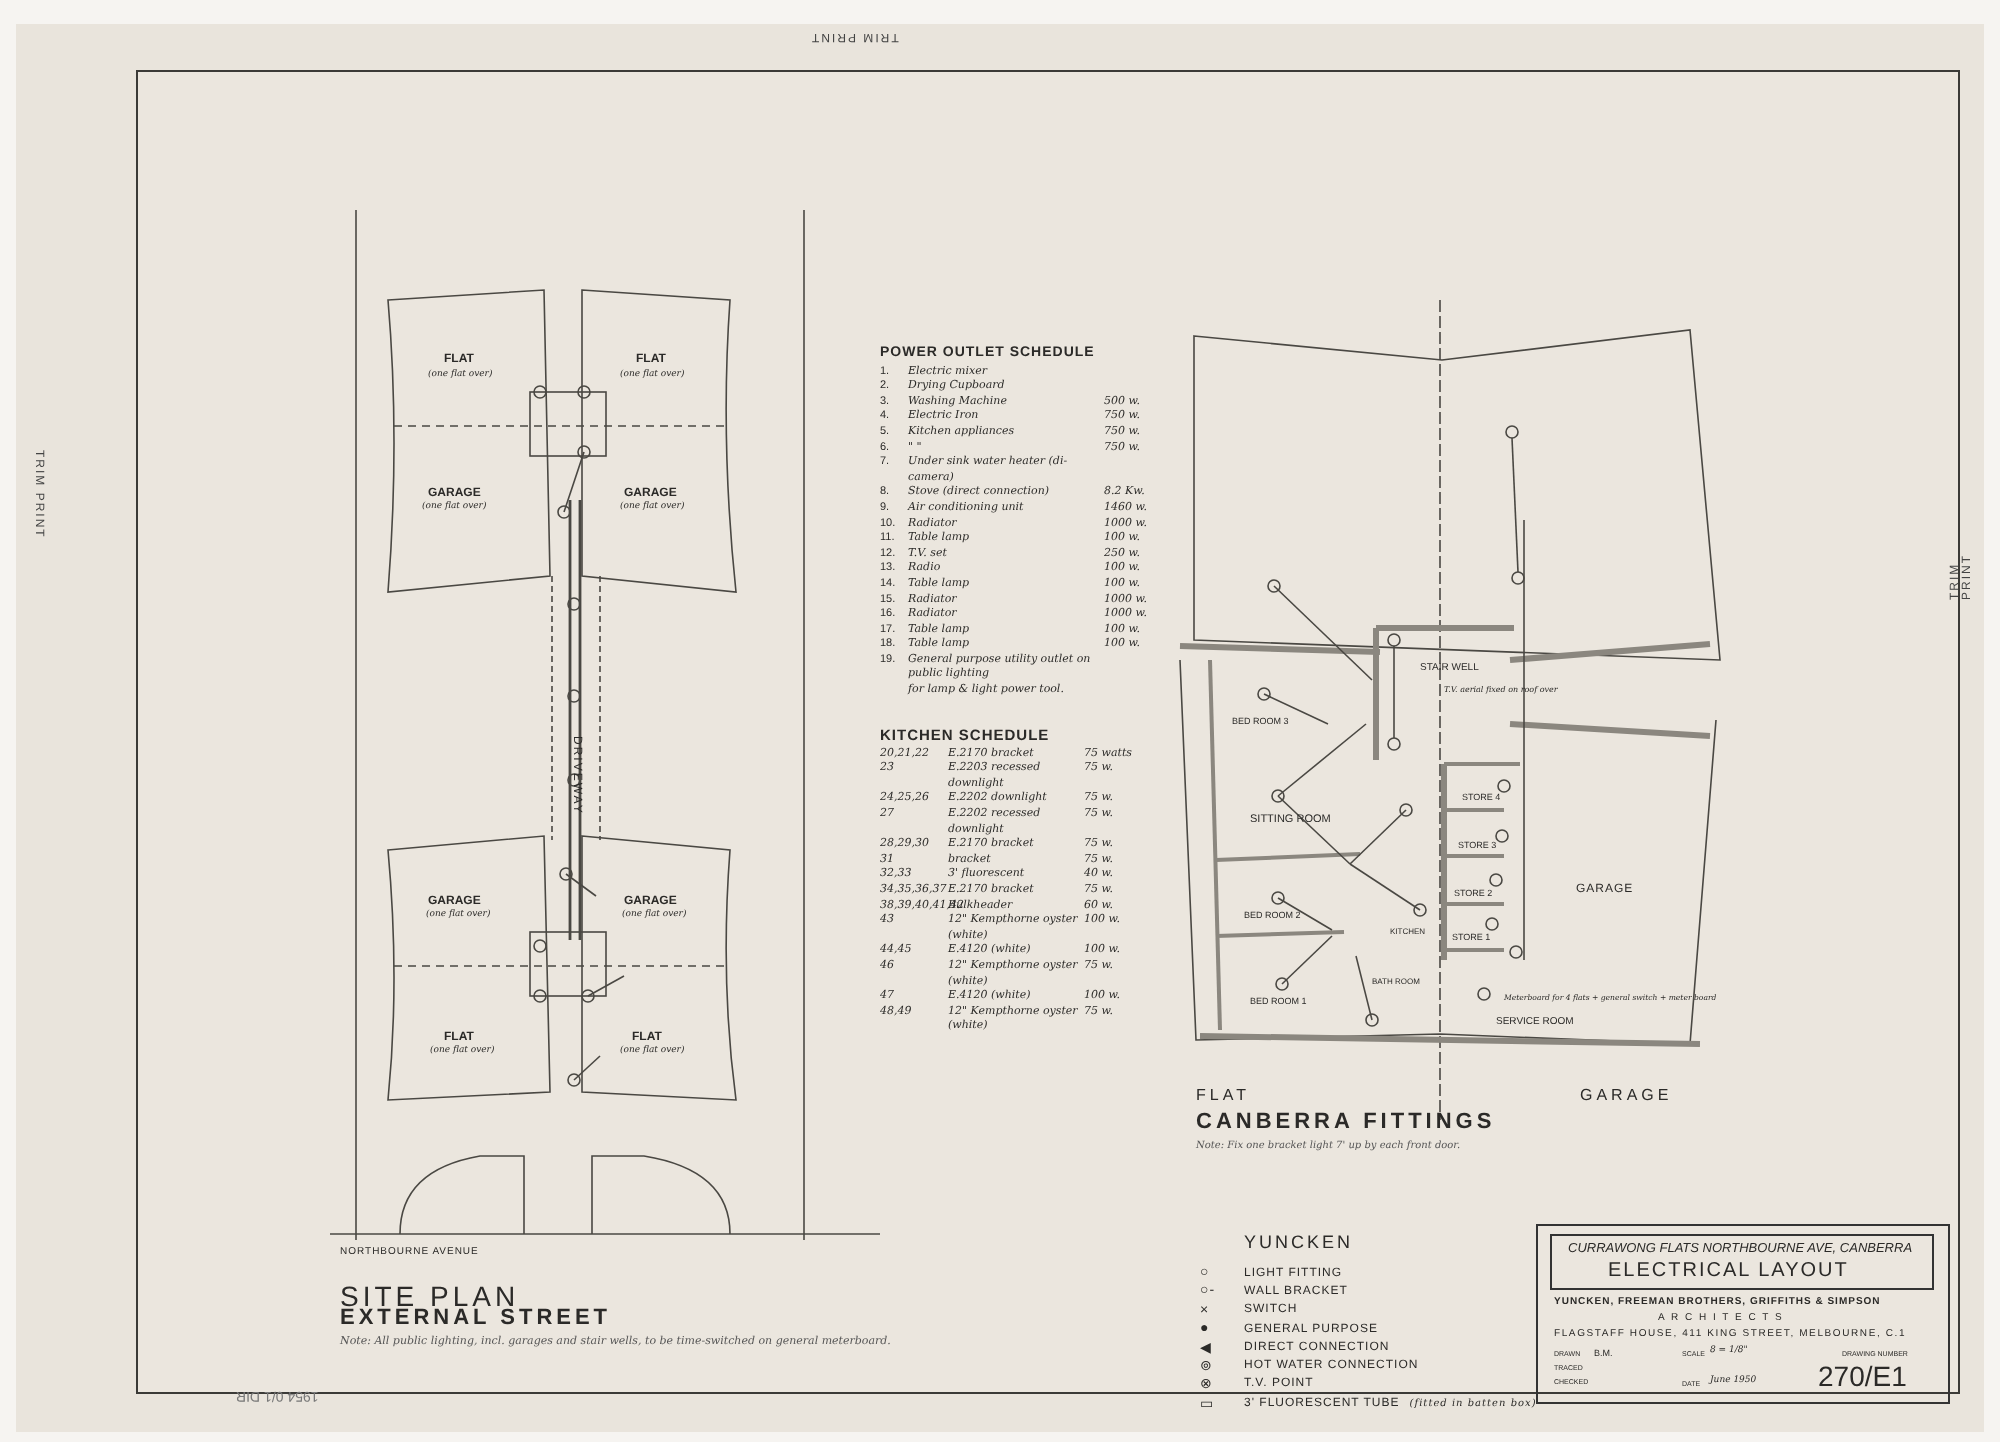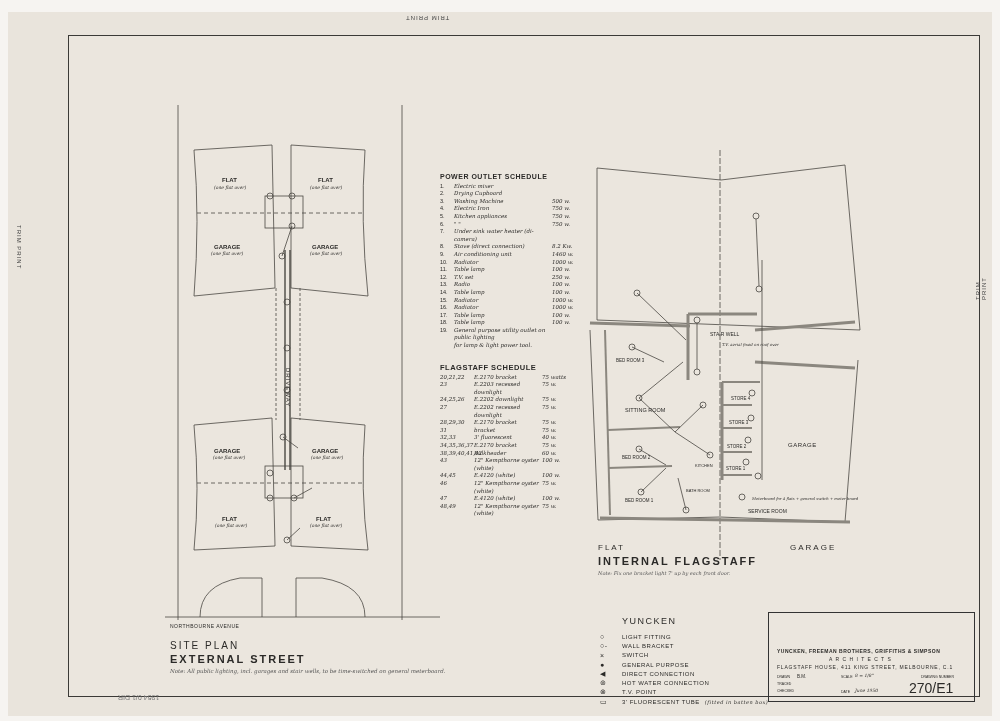--- a/index.html
+++ b/index.html
@@ -147,21 +147,21 @@
 <div class="txt" style="left:214px;top:448px;font-size:6px;font-weight:bold;">GARAGE</div>
 <div class="txt hand" style="left:213px;top:455px;font-size:4.5px;">(one flat over)</div>
 <div class="txt" style="left:312px;top:448px;font-size:6px;font-weight:bold;">GARAGE</div>
 <div class="txt hand" style="left:311px;top:455px;font-size:4.5px;">(one flat over)</div>
 <div class="txt" style="left:222px;top:516px;font-size:6px;font-weight:bold;">FLAT</div>
 <div class="txt hand" style="left:215px;top:523px;font-size:4.5px;">(one flat over)</div>
 <div class="txt" style="left:316px;top:516px;font-size:6px;font-weight:bold;">FLAT</div>
 <div class="txt hand" style="left:310px;top:523px;font-size:4.5px;">(one flat over)</div>
 
 <div class="txt" style="left:170px;top:623px;font-size:5px;letter-spacing:0.5px;">NORTHBOURNE AVENUE</div>
-<div class="txt" style="left:170px;top:640px;font-size:10px;letter-spacing:2px;">SITE PLAN</div>
+<div class="txt" style="left:170px;top:640px;font-size:14px;letter-spacing:2px;">SITE PLAN</div>
 <div class="txt" style="left:170px;top:653px;font-size:11px;letter-spacing:2px;font-weight:bold;">EXTERNAL STREET</div>
 <div class="txt hand" style="left:170px;top:668px;font-size:5.5px;color:#555;">Note: All public lighting, incl. garages and stair wells, to be time-switched on general meterboard.</div>
 
 <div class="sched" style="left:440px;top:173px;">
   <div class="hd">POWER OUTLET SCHEDULE</div>
   <div id="pos-rows">
       <div class="row">
         <span class="n">1.</span>
         <span class="d hand">Electric mixer</span>
         <span class="w hand"></span>
@@ -258,21 +258,21 @@
       </div>
       <div class="row">
         <span class="n"></span>
         <span class="d hand">for lamp &amp; light power tool.</span>
         <span class="w hand"></span>
       </div>
     </div>
 </div>
 
 <div class="sched lsched" style="left:440px;top:364px;">
-  <div class="hd" style="font-size:7.5px;">FLAGSTAFF SCHEDULE</div>
+  <div class="hd" style="font-size:7.5px;">KITCHEN SCHEDULE</div>
   <div id="ls-rows">
       <div class="row">
         <span class="n hand">20,21,22</span>
         <span class="d hand">E.2170 bracket</span>
         <span class="w hand">75 watts</span>
       </div>
       <div class="row">
         <span class="n hand">23</span>
         <span class="d hand">E.2203 recessed downlight</span>
         <span class="w hand">75 w.</span>
@@ -351,21 +351,21 @@
 <div class="txt" style="left:731px;top:396px;font-size:4.5px;">STORE 4</div>
 <div class="txt" style="left:729px;top:420px;font-size:4.5px;">STORE 3</div>
 <div class="txt" style="left:727px;top:444px;font-size:4.5px;">STORE 2</div>
 <div class="txt" style="left:726px;top:466px;font-size:4.5px;">STORE 1</div>
 <div class="txt" style="left:788px;top:442px;font-size:6px;letter-spacing:0.5px;">GARAGE</div>
 <div class="txt" style="left:748px;top:508px;font-size:5px;">SERVICE ROOM</div>
 <div class="txt hand" style="left:752px;top:496px;font-size:3.8px;">Meterboard for 4 flats + general switch + meter board</div>
 
 <div class="txt" style="left:598px;top:543px;font-size:8px;letter-spacing:2px;">FLAT</div>
 <div class="txt" style="left:790px;top:543px;font-size:8px;letter-spacing:2px;">GARAGE</div>
-<div class="txt" style="left:598px;top:555px;font-size:11px;letter-spacing:2px;font-weight:bold;">INTERNAL FLAGSTAFF</div>
+<div class="txt" style="left:598px;top:555px;font-size:11px;letter-spacing:2px;font-weight:bold;">CANBERRA FITTINGS</div>
 <div class="txt hand" style="left:598px;top:570px;font-size:5px;color:#555;">Note: Fix one bracket light 7' up by each front door.</div>
 
 <div class="legend">
   <div class="title">YUNCKEN</div>
   <div id="legend-rows">
       <div class="row">
         <span class="sym">○</span>
         <span>LIGHT FITTING</span>
       </div>
       <div class="row">
@@ -394,20 +394,24 @@
       </div>
       <div class="row">
         <span class="sym">▭</span>
         <span>3' FLUORESCENT TUBE</span>
         <span class="hand" style="margin-left: 5px; font-size: 5px;">(fitted in batten box)</span>
       </div>
     </div>
 </div>
 
 <div class="titleblock">
+  <div class="tb-inner">
+    <div class="txt" style="left:8px;top:3px;font-size:6.5px;font-style:italic;">CURRAWONG FLATS NORTHBOURNE AVE, CANBERRA</div>
+    <div class="txt" style="left:28px;top:12px;font-size:10px;letter-spacing:1px;">ELECTRICAL LAYOUT</div>
+  </div>
   <div class="txt" style="left:8px;top:35px;font-size:5px;font-weight:bold;letter-spacing:0.5px;">YUNCKEN, FREEMAN BROTHERS, GRIFFITHS &amp; SIMPSON</div>
   <div class="txt" style="left:60px;top:43px;font-size:5px;letter-spacing:1px;">A R C H I T E C T S</div>
   <div class="txt" style="left:8px;top:51px;font-size:5px;letter-spacing:0.8px;">FLAGSTAFF HOUSE, 411 KING STREET, MELBOURNE, C.1</div>
   <div class="txt" style="left:8px;top:62px;font-size:3.5px;">DRAWN</div>
   <div class="txt" style="left:28px;top:61px;font-size:4.5px;">B.M.</div>
   <div class="txt" style="left:8px;top:69px;font-size:3.5px;">TRACED</div>
   <div class="txt" style="left:8px;top:76px;font-size:3.5px;">CHECKED</div>
   <div class="txt" style="left:72px;top:62px;font-size:3.5px;">SCALE</div>
   <div class="txt hand" style="left:86px;top:60px;font-size:4.5px;">8 = 1/8"</div>
   <div class="txt" style="left:72px;top:77px;font-size:3.5px;">DATE</div>

